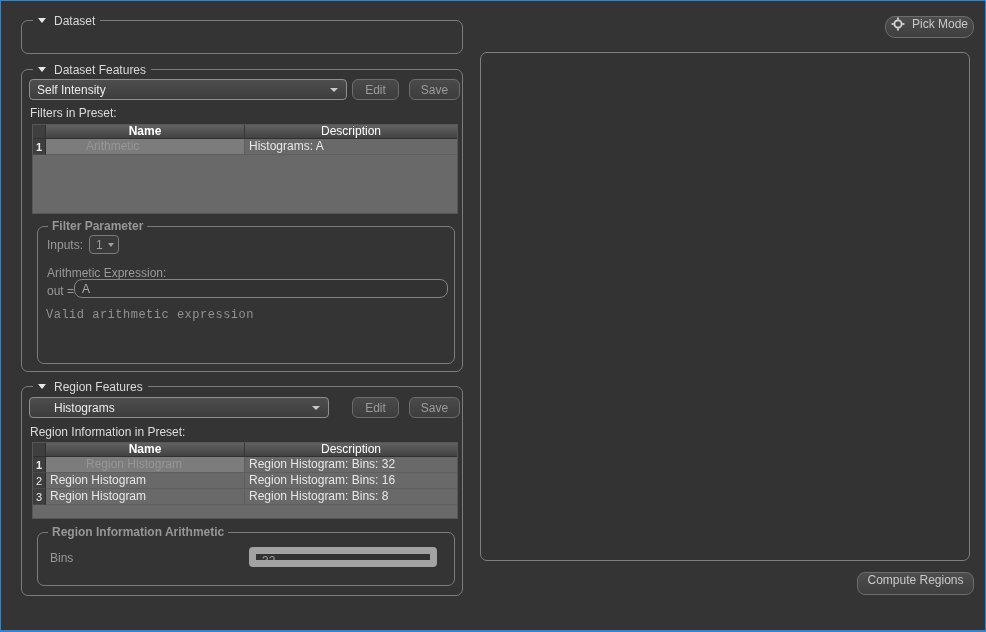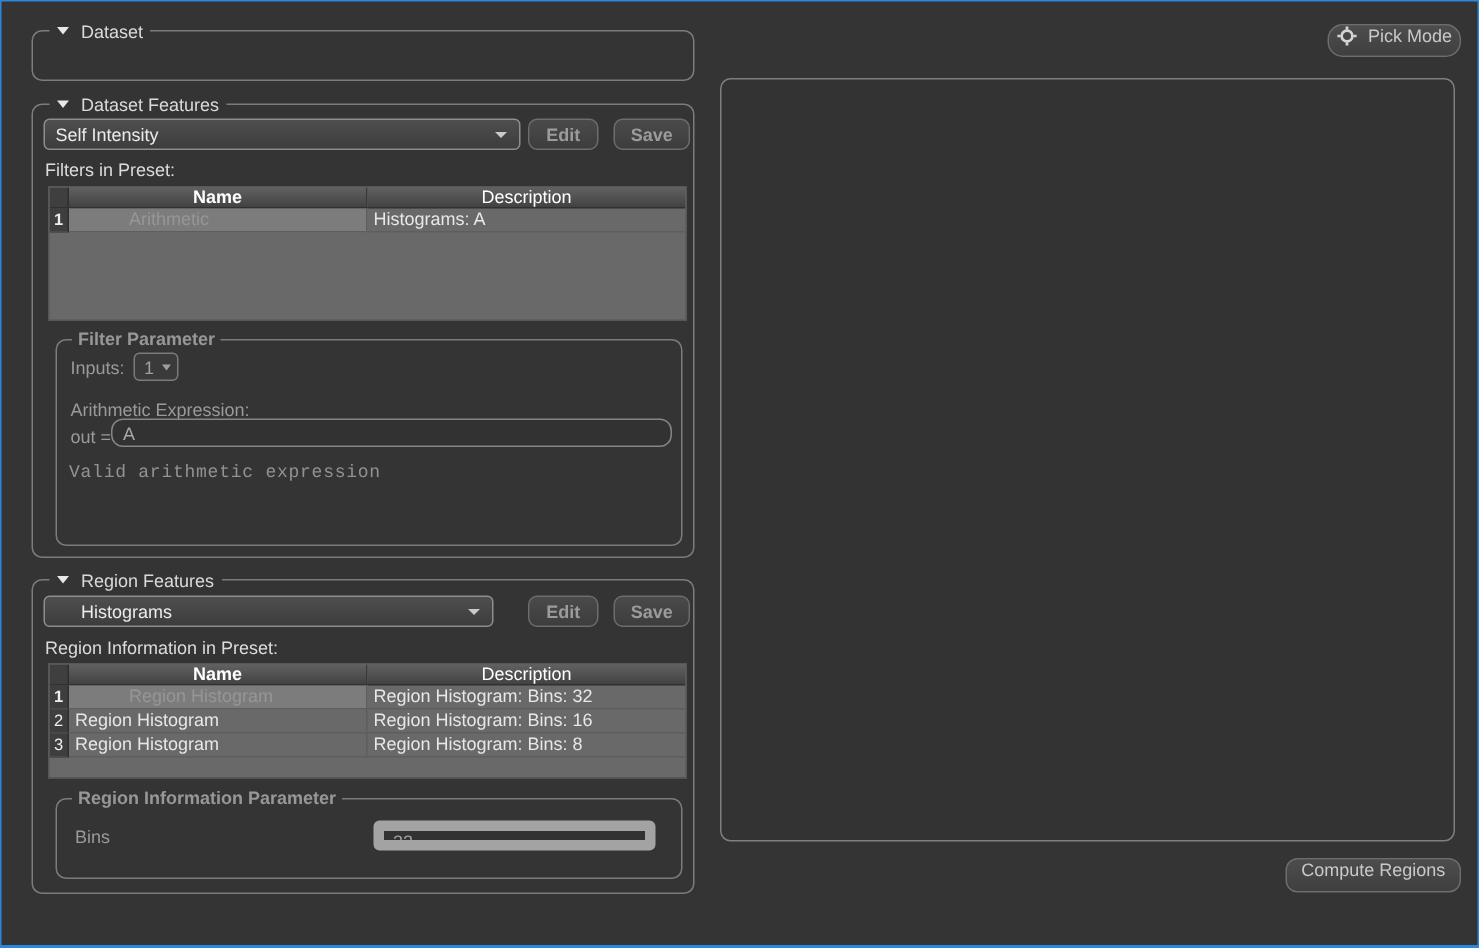--- a/index.html
+++ b/index.html
@@ -21,21 +21,21 @@
   .group { position:absolute; border:1px solid #7c7c7c; border-radius:7px; }
   .group-title { position:absolute; top:-8px; left:11px; height:15px; background:#343434; padding:0 5px; color:#dadada; display:flex; align-items:center; gap:8px; white-space:nowrap; }
   .subgroup-title { position:absolute; top:-8px; left:10px; height:15px; line-height:15px; background:#343434; padding:0 4px; color:#979797; font-weight:bold; white-space:nowrap; }
   .tri-down { width:0; height:0; border-left:4.5px solid transparent; border-right:4.5px solid transparent; border-top:5px solid #e8e8e8; }
 
   .combo { position:absolute; background:linear-gradient(#4e4e4e,#3d3d3d); border:1px solid #8e8e8e; border-radius:4px; color:#ebebeb; display:flex; align-items:center; padding:0 22px 0 7px; white-space:nowrap; overflow:hidden; }
   .combo .arrow { position:absolute; right:8px; top:50%; margin-top:-2px; width:0; height:0; border-left:4px solid transparent; border-right:4px solid transparent; border-top:4px solid #c9c9c9; }
   .combo-small { background:#3a3a3a; border-color:#7b7b7b; color:#9f9f9f; padding:0 12px 0 6px; }
   .combo-small .arrow { right:4px; border-top-color:#9f9f9f; border-left-width:3.5px; border-right-width:3.5px; }
 
-  .btn { position:absolute; background:linear-gradient(#4a4a4a,#3d3d3d); border:1px solid #6d6d6d; border-radius:6px; color:#9b9b9b; display:flex; align-items:center; justify-content:center; cursor:default;font-weight:bold; }
+  .btn { position:absolute; background:linear-gradient(#4a4a4a,#3d3d3d); border:1px solid #6d6d6d; border-radius:6px; color:#9b9b9b; display:flex; align-items:center; justify-content:center; cursor:default; }
   .action-btn { position:absolute; background:linear-gradient(#4d4d4d,#3f3f3f); border:1px solid #6d6d6d; border-radius:10px; color:#c9c9c9; display:flex; justify-content:center; gap:7px; cursor:default; }
 
   .label-light { position:absolute; color:#dcdcdc; white-space:nowrap; }
   .label-dim { position:absolute; color:#9a9a9a; white-space:nowrap; }
   .mono { font-family:"Liberation Mono","DejaVu Sans Mono",monospace; letter-spacing:0.5px; color:#929292; }
 
   .table { position:absolute; background:#696969; border:1px solid #575757; overflow:hidden; }
   .t-row { display:flex; }
   .t-corner { width:13px; height:14px; background:#3f3f3f; border-right:1px solid #2f2f2f; border-bottom:1px solid #303030; }
   .t-h { height:14px; line-height:13px; background:linear-gradient(#616161,#424242); color:#ffffff; text-align:center; border-right:1px solid #383838; border-bottom:1px solid #303030; }
@@ -152,21 +152,21 @@
           <div class="t-cell desc">Region Histogram: Bins: 16</div>
         </div>
         <div class="t-row">
           <div class="t-num">3</div>
           <div class="t-cell name">Region Histogram</div>
           <div class="t-cell desc">Region Histogram: Bins: 8</div>
         </div>
       </div>
 
       <div class="group" style="left:15px;top:145px;width:418px;height:54px;">
-        <div class="subgroup-title">Region Information Parameter</div>
+        <div class="subgroup-title">Region Information Arithmetic</div>
         <div class="label-dim" style="left:12px;top:18px;">Bins</div>
         <div class="spinbox" style="left:211px;top:14px;width:188px;height:20px;">
           <input class="spin-input" value="32" style="">
           <div class="spin-btns">
             <div class="spin-btn up">
                 <span class="tri-up-s"></span>
               </div>
             <div class="spin-btn down">
                 <span class="tri-down-s"></span>
               </div>

